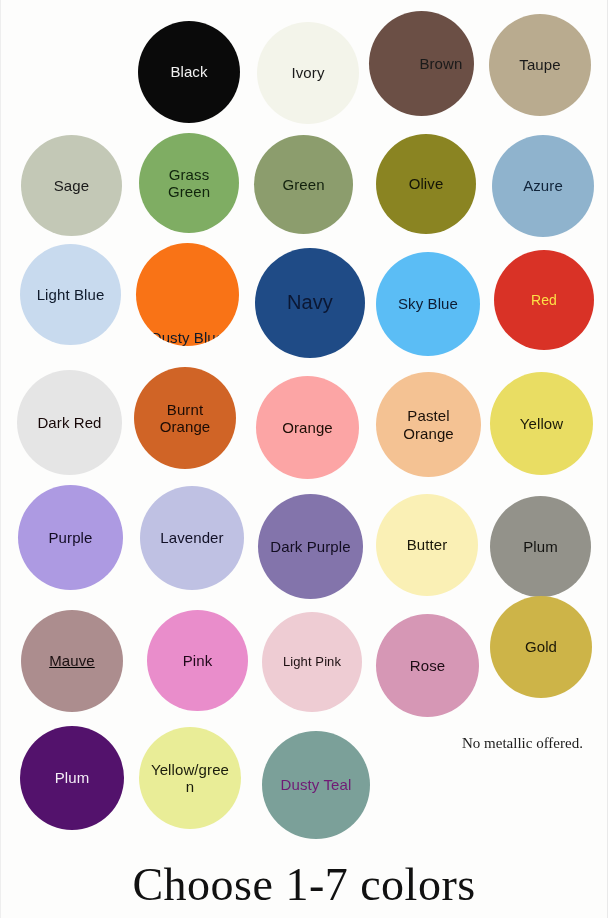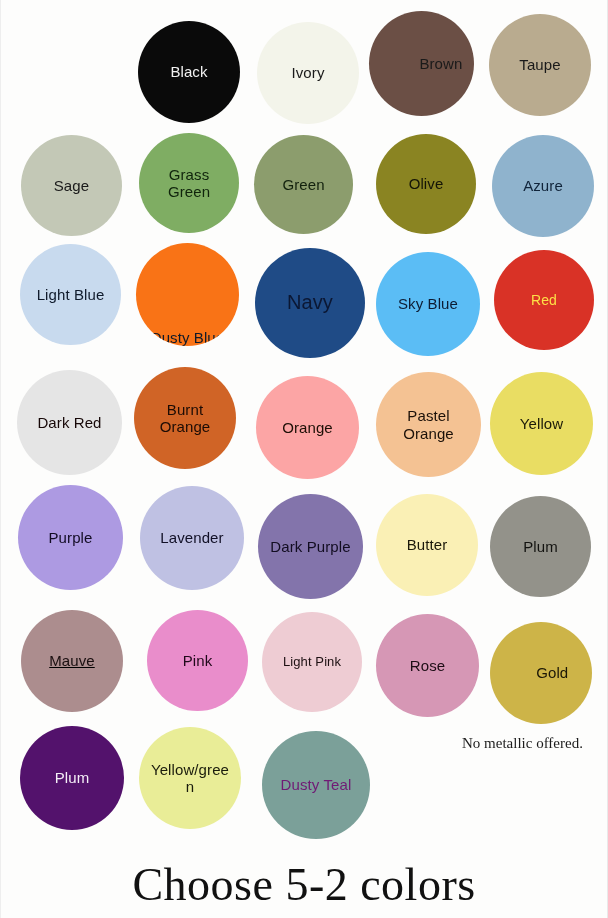--- a/index.html
+++ b/index.html
@@ -172,31 +172,31 @@
       </div>
       <div class="swatch" style="left: 147px; top: 610px; width: 101px; height: 101px; background: rgb(233, 141, 203);">
         <span class="swatch-label" style="color: rgb(32, 9, 26); font-size: 15px;">Pink</span>
       </div>
       <div class="swatch" style="left: 262px; top: 612px; width: 100px; height: 100px; background: rgb(238, 204, 211);">
         <span class="swatch-label" style="color: rgb(29, 16, 18); font-size: 13px;">Light Pink</span>
       </div>
       <div class="swatch" style="left: 376px; top: 614px; width: 103px; height: 103px; background: rgb(214, 151, 181);">
         <span class="swatch-label" style="color: rgb(29, 13, 21); font-size: 15px;">Rose</span>
       </div>
-      <div class="swatch" style="left: 490px; top: 622px; width: 102px; height: 102px; background: rgb(205, 180, 72); justify-content: flex-end;">
+      <div class="swatch" style="left: 490px; top: 596px; width: 102px; height: 102px; background: rgb(205, 180, 72);">
         <span class="swatch-label" style="color: rgb(27, 23, 6); font-size: 15px;">Gold</span>
       </div>
       <div class="swatch" style="left: 20px; top: 726px; width: 104px; height: 104px; background: rgb(83, 18, 108);">
         <span class="swatch-label" style="color: rgb(244, 238, 247); font-size: 15px;">Plum</span>
       </div>
       <div class="swatch" style="left: 139px; top: 727px; width: 102px; height: 102px; background: rgb(233, 237, 151);">
         <span class="swatch-label" style="color: rgb(26, 28, 12); font-size: 15px;">Yellow/green</span>
       </div>
       <div class="swatch" style="left: 262px; top: 731px; width: 108px; height: 108px; background: rgb(123, 160, 153);">
         <span class="swatch-label" style="color: #701a75; font-size: 15px;">Dusty Teal</span>
       </div>
     </div>
 
   <div class="note" style="left: 462px; top: 735px;">No metallic offered.</div>
 
-  <div class="footer-heading" style="top: 858px;">Choose 5-2 colors</div>
+  <div class="footer-heading" style="top: 858px;">Choose 1-7 colors</div>
 
 </div>
 
 </body></html>

